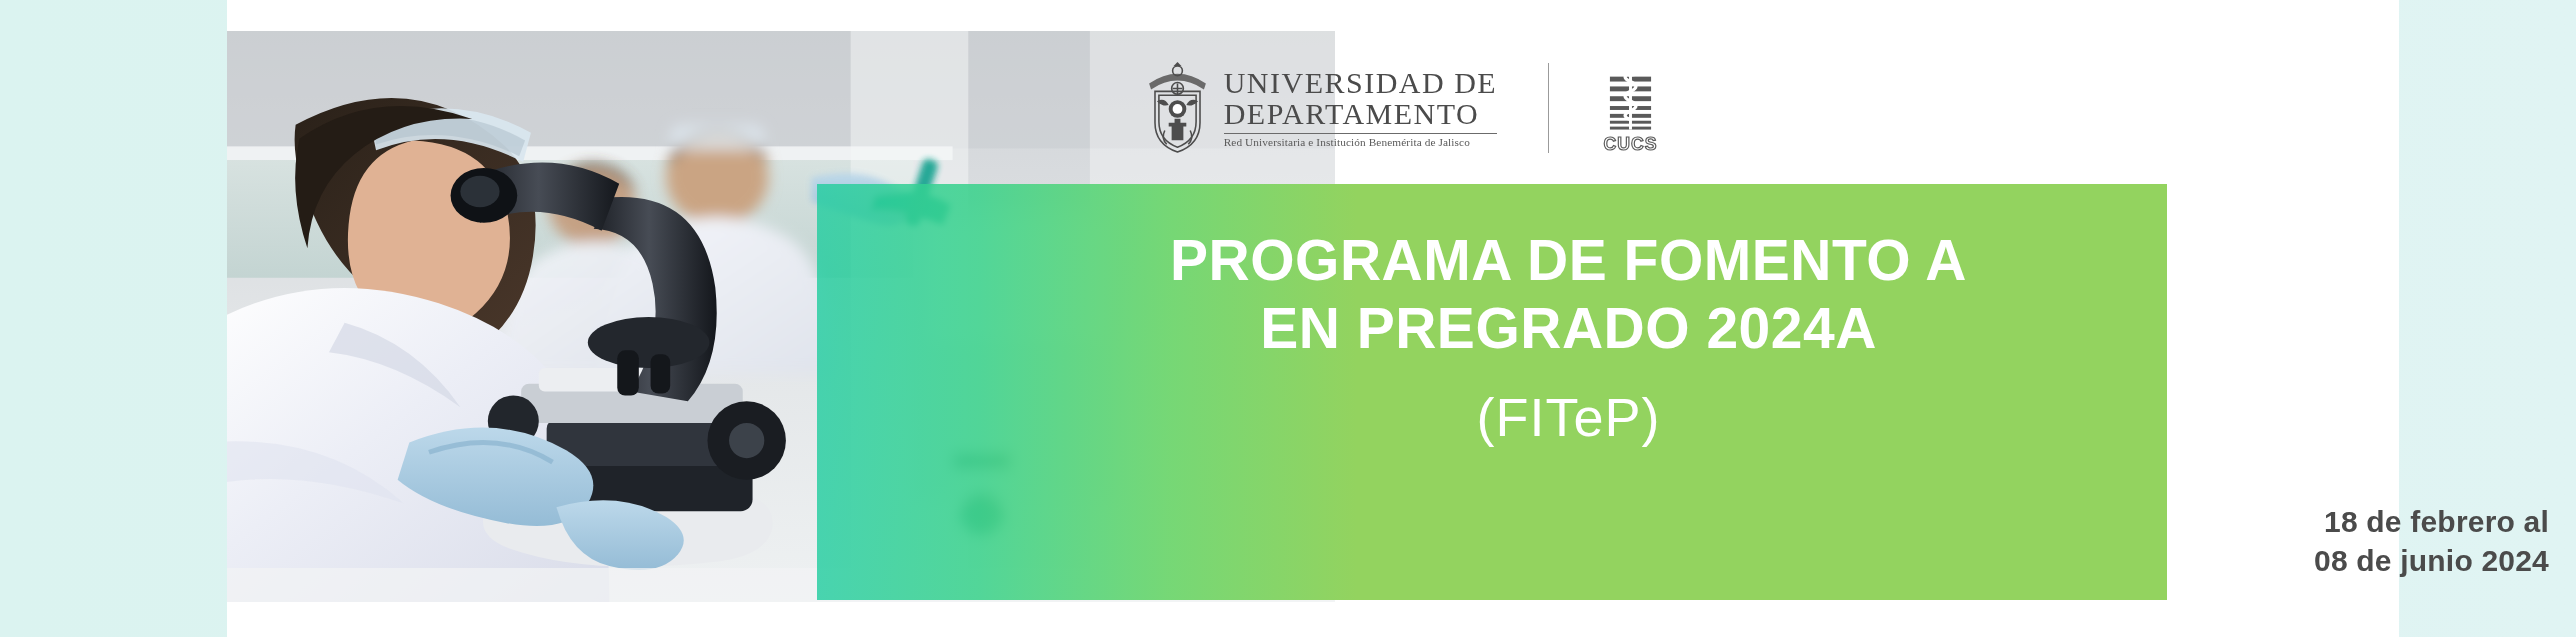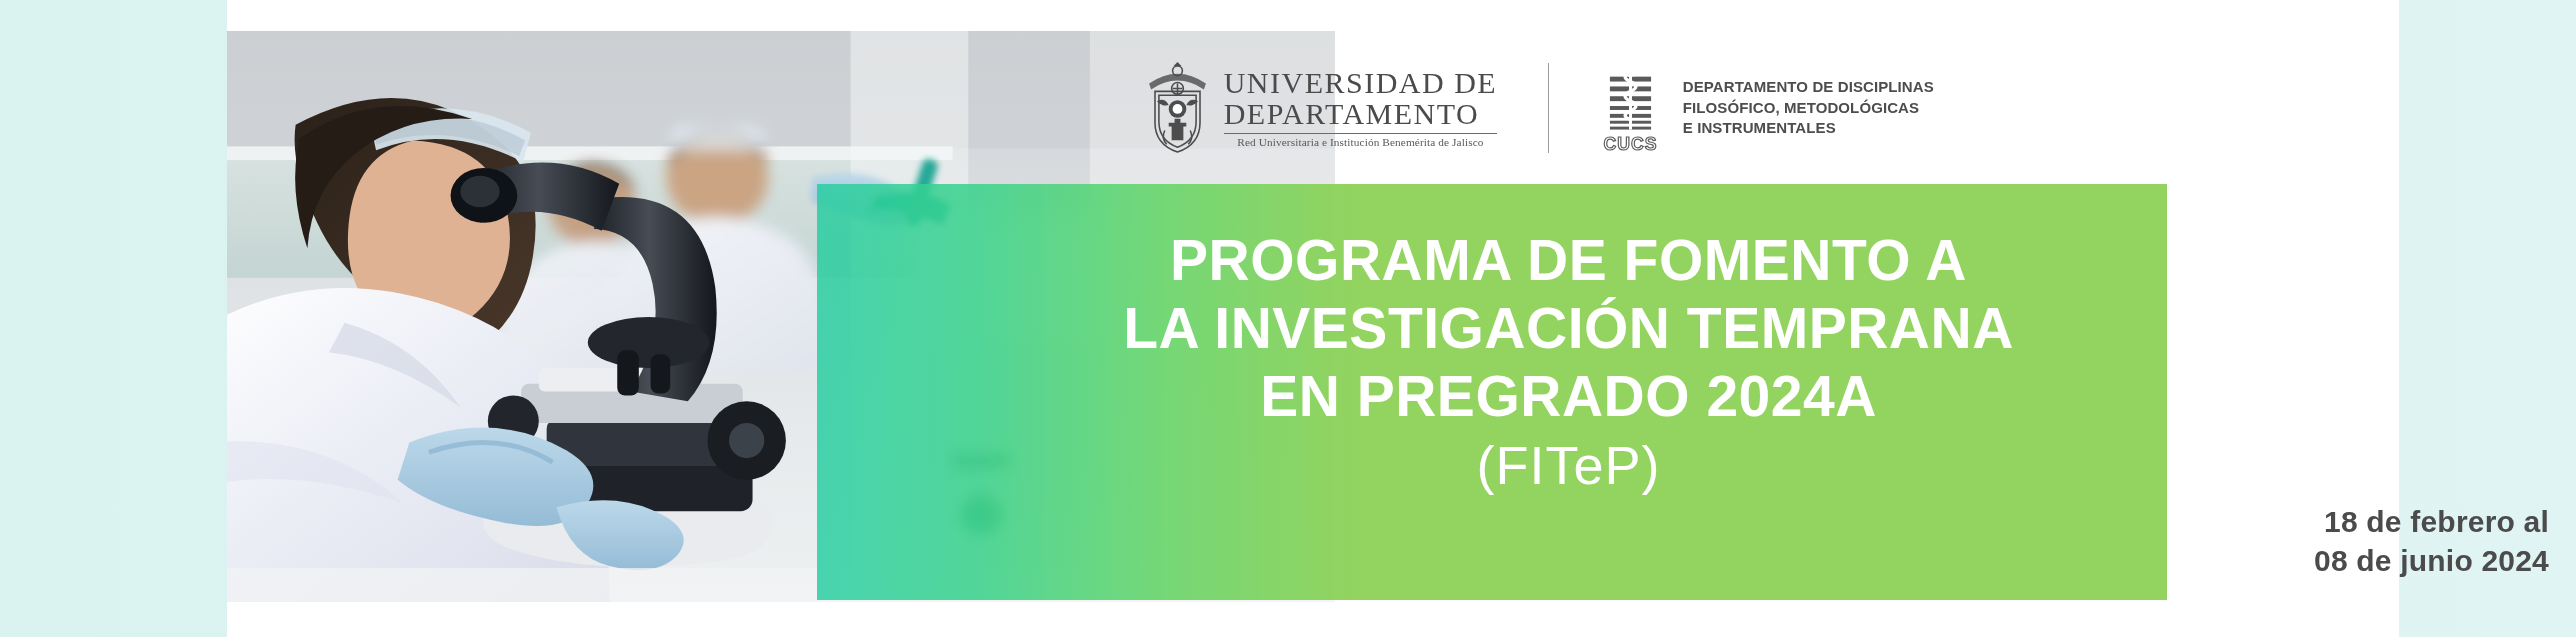--- a/index.html
+++ b/index.html
@@ -47,21 +47,21 @@
   .udg-shield{width:65px;height:92px;flex:0 0 auto;}
   .udg-words{display:flex;flex-direction:column;justify-content:center;}
   .udg-l1,.udg-l2{
     font-family:"Liberation Serif", serif;
     font-size:30px;letter-spacing:1.5px;color:#4b4b4b;line-height:1.02;
     white-space:nowrap;
   }
   .udg-rule{height:1px;background:#6b6b6b;margin:2.9px 0 2px 0;}
   .udg-sub{
     font-family:"Liberation Serif", serif;
-    font-size:11.3px;color:#5a5a5a;white-space:nowrap;letter-spacing:0.1px;text-align:center;
+    font-size:11.3px;color:#5a5a5a;white-space:nowrap;letter-spacing:0.1px;
   }
   .divider{
     width:1px;height:90px;background:#9b9b9b;margin:0 35px;flex:0 0 auto;
   }
   .cucs-lock{display:flex;align-items:center;gap:21.6px;}
   .cucs-mark{width:61px;height:98px;flex:0 0 auto;}
   .depto{
     font-size:15px;font-weight:bold;color:#4d4d4d;
     line-height:1.38;letter-spacing:0.1px;white-space:nowrap;
   }
@@ -70,21 +70,21 @@
   .title-block{
     position:absolute;left:990px;top:227px;width:1157px;
     text-align:center;color:#ffffff;
   }
   .title-line{
     font-size:57px;font-weight:bold;letter-spacing:0.5px;
     line-height:1.19;white-space:nowrap;
   }
   .acronym{
     font-size:54px;font-weight:normal;letter-spacing:1px;
-    line-height:1.22;margin-top:3px;
+    line-height:1.22;margin-top:22px;
   }
 
   
   .dates{
     position:absolute;left:2147px;top:502px;width:402px;
     text-align:right;color:#4b4b4b;
     font-size:30px;font-weight:bold;line-height:1.30;letter-spacing:0.2px;
   }
 </style>
 </head>
@@ -265,31 +265,25 @@
         </g>
         <g fill="#ffffff">
           <path d="M27 8 q4 -6 8 0 q-4 4 -8 0 z"></path>
           <rect x="29.5" y="10" width="3" height="62"></rect>
           <path d="M31 14 q-11 4 0 9 q11 5 0 10 q-11 5 0 10 q11 5 0 10 q-11 5 0 9" fill="none" stroke="#ffffff" stroke-width="3.4" stroke-linecap="round"></path>
           <path d="M31 12 q-16 -8 -27 -4 q10 9 27 10 z"></path>
           <path d="M31 12 q16 -8 27 -4 q-10 9 -27 10 z"></path>
         </g>
         <text x="31" y="93" text-anchor="middle" font-family="Liberation Sans, sans-serif" font-size="18" font-weight="bold" fill="none" stroke="#5a5a5a" stroke-width="1.2" letter-spacing="1">CUCS</text>
       </svg>
-      <div class="depto">
-        <div>DEPARTAMENTO DE DISCIPLINAS</div>
-        <div>FILOSÓFICO, METODOLÓGICAS</div>
-        <div>E INSTRUMENTALES</div>
-      </div>
     </div>
   </div>
 
   <div class="title-block">
     <div class="title-line">PROGRAMA DE FOMENTO A</div>
-    <div class="title-line">LA INVESTIGACIÓN TEMPRANA</div>
     <div class="title-line">EN PREGRADO 2024A</div>
     <div class="acronym">(FITeP)</div>
   </div>
 
   <div class="dates">
     <div>18 de febrero al</div>
     <div>08 de junio 2024</div>
   </div>
 
 </div>

